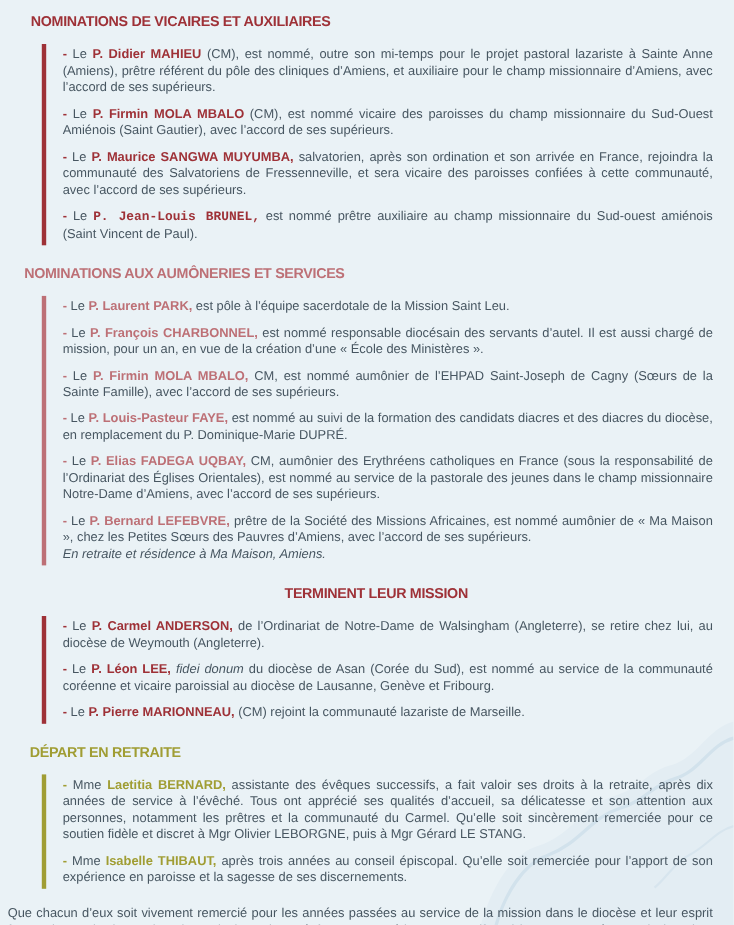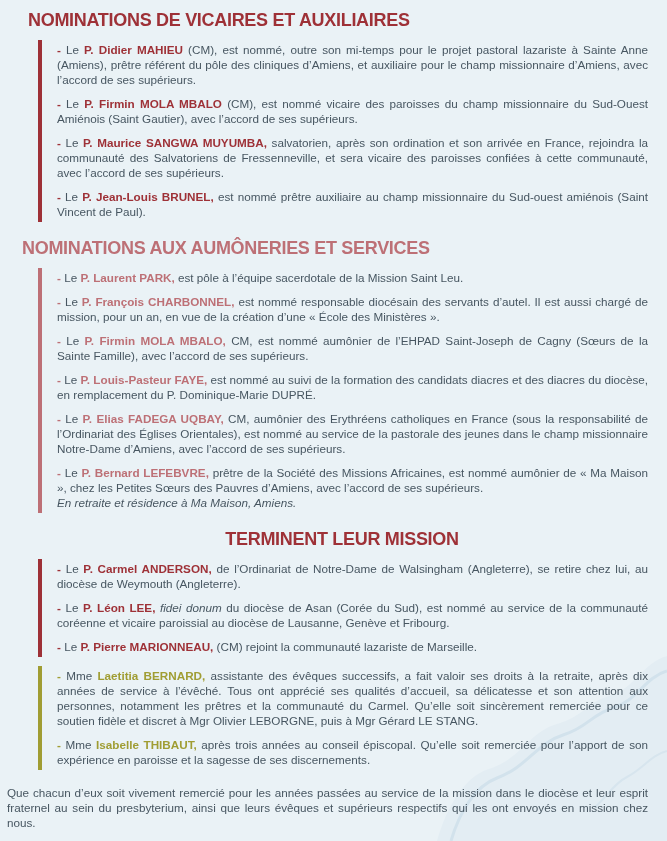--- a/index.html
+++ b/index.html
@@ -6,21 +6,21 @@
   .page{
     position:relative;
     width:667px;height:841px;
     background:#eaf2f6;
     overflow:hidden;
     font-family:"Liberation Sans",sans-serif;
     color:#475661;
   }
   .content{position:relative;z-index:2;}
   h2.section-title{
-    font-size:18px;
+    font-size:13px;
     font-weight:bold;
     letter-spacing:-0.3px;
     margin:15px 0 0 28px;
     line-height:22px;
   }
   .sections section:nth-child(1) h2.section-title{margin-top:9px;margin-left:28px;}
   .sections section:nth-child(2) h2.section-title{margin-left:22px;}
   .sections section:nth-child(3) h2.section-title{margin-left:17px;text-align:center;}
   .sections section:nth-child(4) h2.section-title{margin-left:27px;}
   .bullets{
@@ -67,21 +67,21 @@
 
   <div class="content">
 
     <div class="sections">
         <section>
           <h2 class="section-title" style="color: rgb(158, 49, 55);">NOMINATIONS DE VICAIRES ET AUXILIAIRES</h2>
           <div class="bullets" style="border-left-color: rgb(158, 49, 55);">
             <p class="bullet"><span class="seg-dash" style="color: rgb(158, 49, 55);">- </span><span class="seg-plain">Le </span><span class="seg-name" style="color: rgb(158, 49, 55);">P. Didier MAHIEU</span><span class="seg-plain"> (CM), est nommé, outre son mi-temps pour le projet pastoral lazariste à Sainte Anne (Amiens), prêtre référent du pôle des cliniques d’Amiens, et auxiliaire pour le champ missionnaire d’Amiens, avec l’accord de ses supérieurs.</span></p>
             <p class="bullet"><span class="seg-dash" style="color: rgb(158, 49, 55);">- </span><span class="seg-plain">Le </span><span class="seg-name" style="color: rgb(158, 49, 55);">P. Firmin MOLA MBALO</span><span class="seg-plain"> (CM), est nommé vicaire des paroisses du champ missionnaire du Sud-Ouest Amiénois (Saint Gautier), avec l’accord de ses supérieurs.</span></p>
             <p class="bullet"><span class="seg-dash" style="color: rgb(158, 49, 55);">- </span><span class="seg-plain">Le </span><span class="seg-name" style="color: rgb(158, 49, 55);">P. Maurice SANGWA MUYUMBA,</span><span class="seg-plain"> salvatorien, après son ordination et son arrivée en France, rejoindra la communauté des Salvatoriens de Fressenneville, et sera vicaire des paroisses confiées à cette communauté, avec l’accord de ses supérieurs.</span></p>
-            <p class="bullet"><span class="seg-dash" style="color: rgb(158, 49, 55);">- </span><span class="seg-plain">Le </span><span class="seg-name" style="color: rgb(158, 49, 55);">P. Jean-Louis BRUNEL,</span><span class="seg-plain"> est nommé prêtre auxiliaire au champ missionnaire du Sud-ouest amiénois (Saint Vincent de Paul).</span></p>
+            <p class="bullet"><span class="seg-dash" style="color: rgb(158, 49, 55);">- </span><span class="seg-plain">Le </span><span class="seg-name" style="color: rgb(158, 49, 55); font-family: Liberation Mono, monospace;">P. Jean-Louis BRUNEL,</span><span class="seg-plain"> est nommé prêtre auxiliaire au champ missionnaire du Sud-ouest amiénois (Saint Vincent de Paul).</span></p>
           </div>
         </section>
         <section>
           <h2 class="section-title" style="color: rgb(189, 112, 118);">NOMINATIONS AUX AUMÔNERIES ET SERVICES</h2>
           <div class="bullets" style="border-left-color: rgb(189, 112, 118);">
             <p class="bullet"><span class="seg-dash" style="color: rgb(189, 112, 118);">- </span><span class="seg-plain">Le </span><span class="seg-name" style="color: rgb(189, 112, 118);">P. Laurent PARK,</span><span class="seg-plain"> est pôle à l’équipe sacerdotale de la Mission Saint Leu.</span></p>
             <p class="bullet"><span class="seg-dash" style="color: rgb(189, 112, 118);">- </span><span class="seg-plain">Le </span><span class="seg-name" style="color: rgb(189, 112, 118);">P. François CHARBONNEL,</span><span class="seg-plain"> est nommé responsable diocésain des servants d’autel. Il est aussi chargé de mission, pour un an, en vue de la création d’une « École des Ministères ».</span></p>
             <p class="bullet"><span class="seg-dash" style="color: rgb(189, 112, 118);">- </span><span class="seg-plain">Le </span><span class="seg-name" style="color: rgb(189, 112, 118);">P. Firmin MOLA MBALO,</span><span class="seg-plain"> CM, est nommé aumônier de l’EHPAD Saint-Joseph de Cagny (Sœurs de la Sainte Famille), avec l’accord de ses supérieurs.</span></p>
             <p class="bullet"><span class="seg-dash" style="color: rgb(189, 112, 118);">- </span><span class="seg-plain">Le </span><span class="seg-name" style="color: rgb(189, 112, 118);">P. Louis-Pasteur FAYE,</span><span class="seg-plain"> est nommé au suivi de la formation des candidats diacres et des diacres du diocèse, en remplacement du P. Dominique-Marie DUPRÉ.</span></p>
             <p class="bullet"><span class="seg-dash" style="color: rgb(189, 112, 118);">- </span><span class="seg-plain">Le </span><span class="seg-name" style="color: rgb(189, 112, 118);">P. Elias FADEGA UQBAY,</span><span class="seg-plain"> CM, aumônier des Erythréens catholiques en France (sous la responsabilité de l’Ordinariat des Églises Orientales), est nommé au service de la pastorale des jeunes dans le champ missionnaire Notre-Dame d’Amiens, avec l’accord de ses supérieurs.</span></p>
@@ -90,20 +90,21 @@
         </section>
         <section>
           <h2 class="section-title" style="color: rgb(158, 49, 55);">TERMINENT LEUR MISSION</h2>
           <div class="bullets" style="border-left-color: rgb(158, 49, 55);">
             <p class="bullet"><span class="seg-dash" style="color: rgb(158, 49, 55);">- </span><span class="seg-plain">Le </span><span class="seg-name" style="color: rgb(158, 49, 55);">P. Carmel ANDERSON,</span><span class="seg-plain"> de l’Ordinariat de Notre-Dame de Walsingham (Angleterre), se retire chez lui, au diocèse de Weymouth (Angleterre).</span></p>
             <p class="bullet"><span class="seg-dash" style="color: rgb(158, 49, 55);">- </span><span class="seg-plain">Le </span><span class="seg-name" style="color: rgb(158, 49, 55);">P. Léon LEE,</span><span class="seg-italic"> fidei donum</span><span class="seg-plain"> du diocèse de Asan (Corée du Sud), est nommé au service de la communauté coréenne et vicaire paroissial au diocèse de Lausanne, Genève et Fribourg.</span></p>
             <p class="bullet"><span class="seg-dash" style="color: rgb(158, 49, 55);">- </span><span class="seg-plain">Le </span><span class="seg-name" style="color: rgb(158, 49, 55);">P. Pierre MARIONNEAU,</span><span class="seg-plain"> (CM) rejoint la communauté lazariste de Marseille.</span></p>
           </div>
         </section>
         <section>
+          <h2 class="section-title" style="color: rgb(160, 157, 51);">DÉPART EN RETRAITE</h2>
           <div class="bullets" style="border-left-color: rgb(160, 157, 51);">
             <p class="bullet"><span class="seg-dash" style="color: rgb(160, 157, 51);">- </span><span class="seg-plain">Mme </span><span class="seg-name" style="color: rgb(160, 157, 51);">Laetitia BERNARD,</span><span class="seg-plain"> assistante des évêques successifs, a fait valoir ses droits à la retraite, après dix années de service à l’évêché. Tous ont apprécié ses qualités d’accueil, sa délicatesse et son attention aux personnes, notamment les prêtres et la communauté du Carmel. Qu’elle soit sincèrement remerciée pour ce soutien fidèle et discret à Mgr Olivier LEBORGNE, puis à Mgr Gérard LE STANG.</span></p>
             <p class="bullet"><span class="seg-dash" style="color: rgb(160, 157, 51);">- </span><span class="seg-plain">Mme </span><span class="seg-name" style="color: rgb(160, 157, 51);">Isabelle THIBAUT,</span><span class="seg-plain"> après trois années au conseil épiscopal. Qu’elle soit remerciée pour l’apport de son expérience en paroisse et la sagesse de ses discernements.</span></p>
           </div>
         </section>
       </div>
 
     <p class="closing">Que chacun d’eux soit vivement remercié pour les années passées au service de la mission dans le diocèse et leur esprit fraternel au sein du presbyterium, ainsi que leurs évêques et supérieurs respectifs qui les ont envoyés en mission chez nous.</p>
 
   </div>

